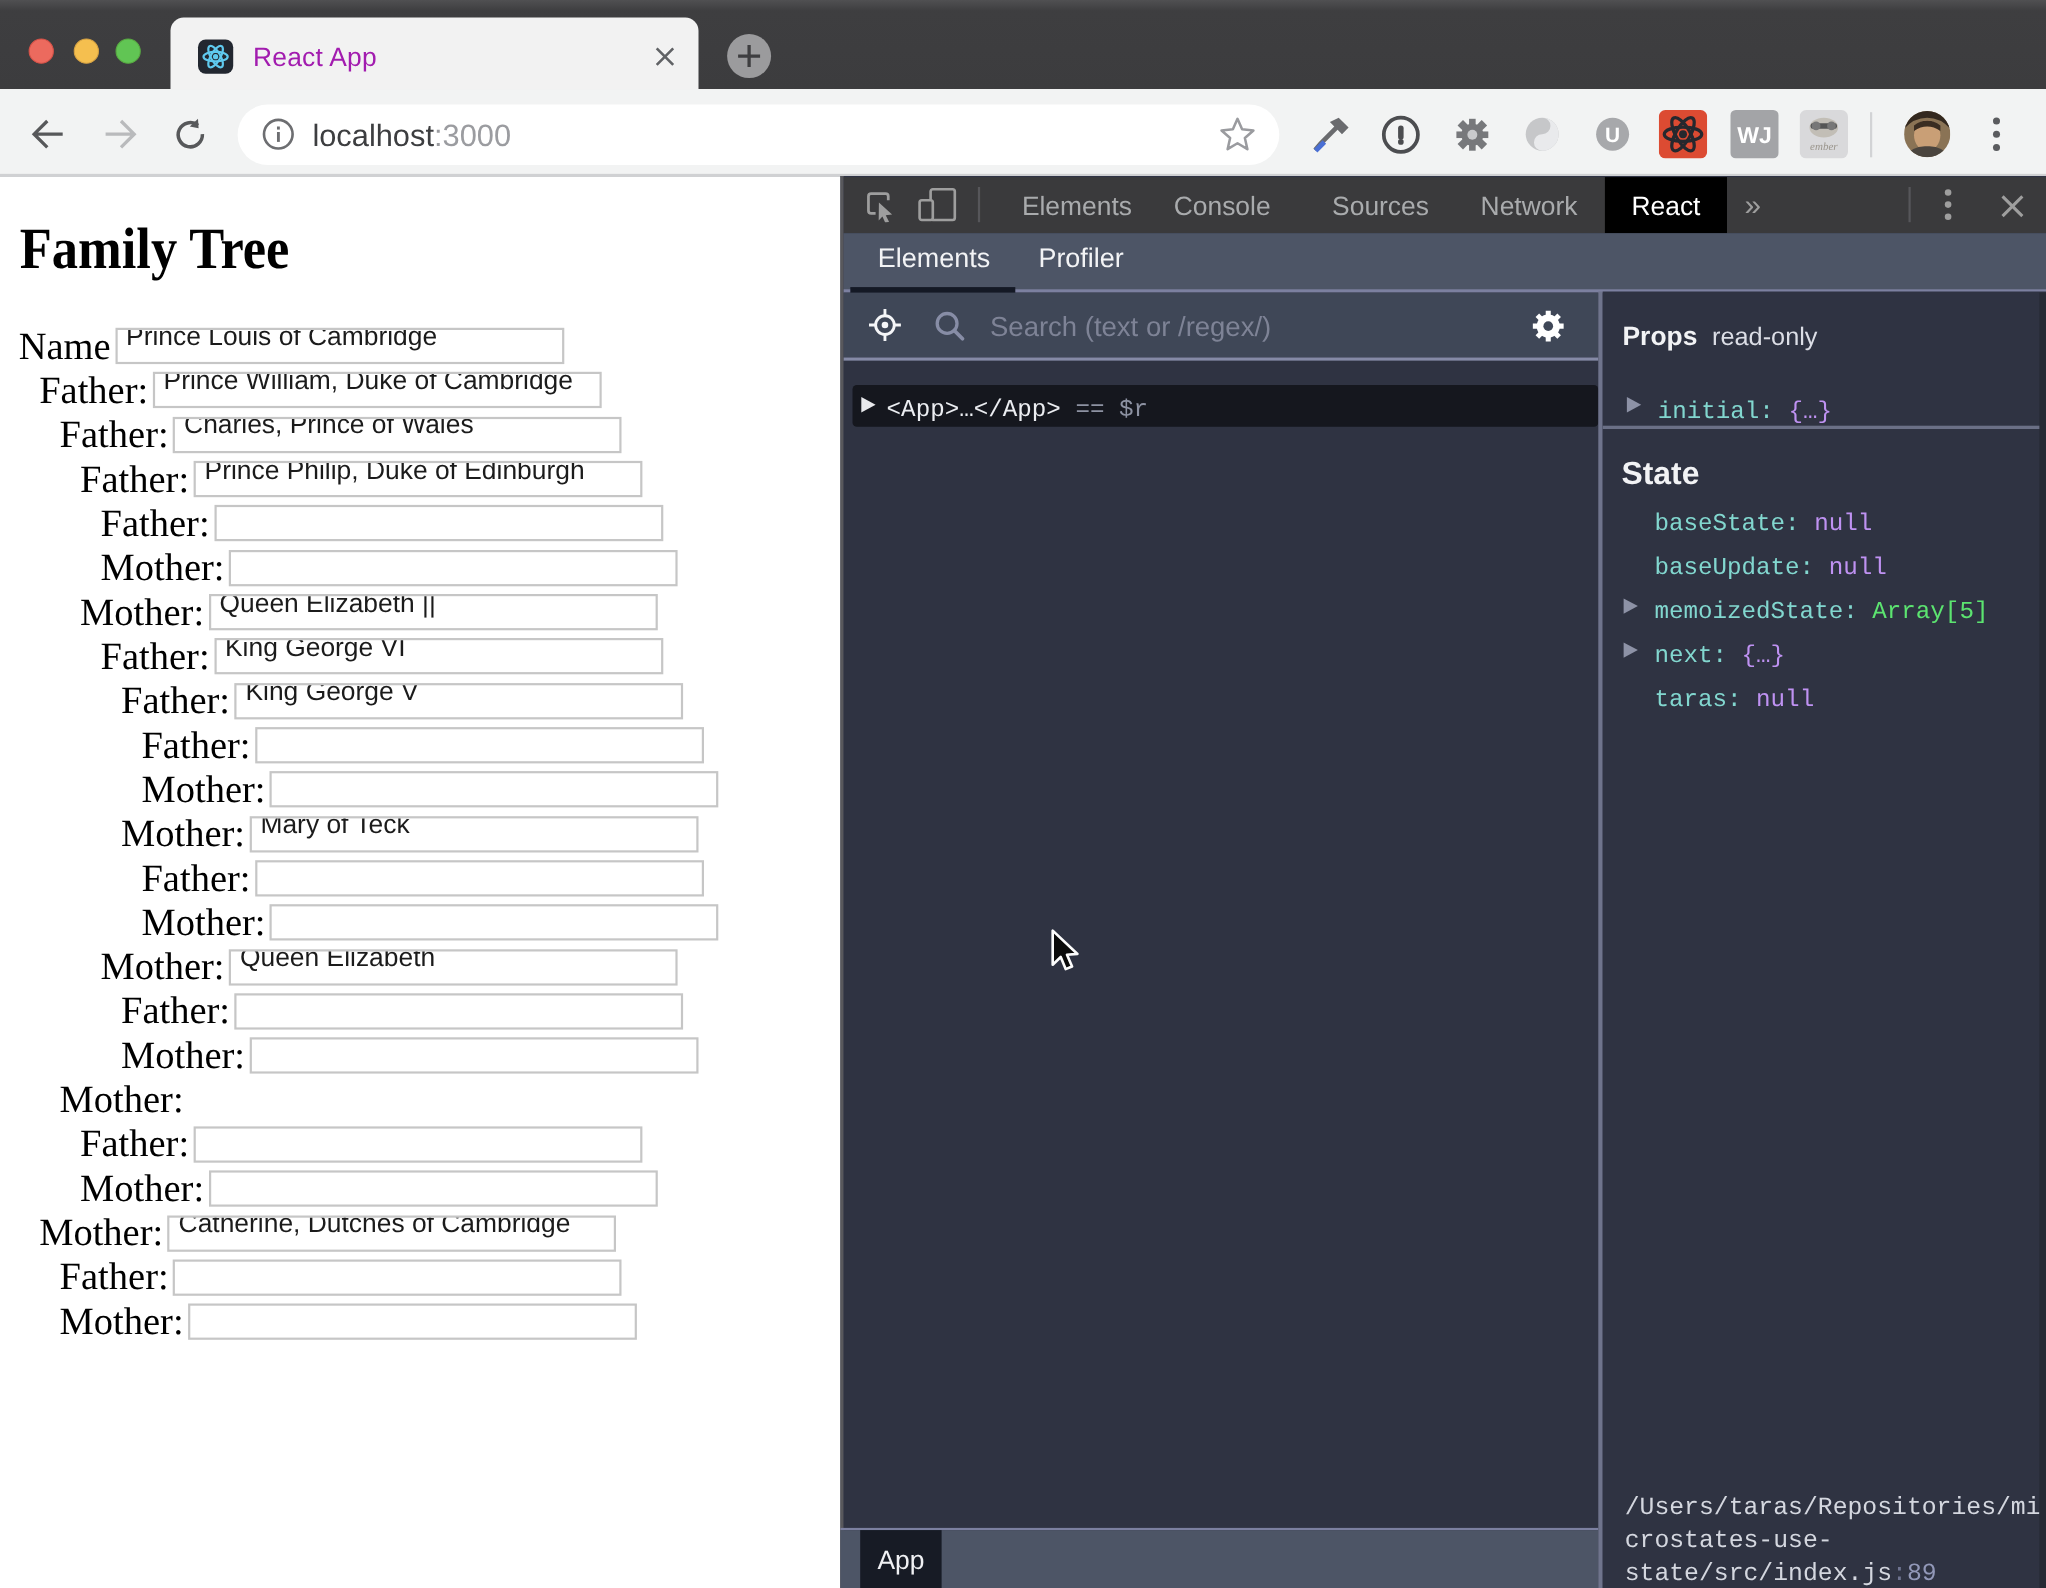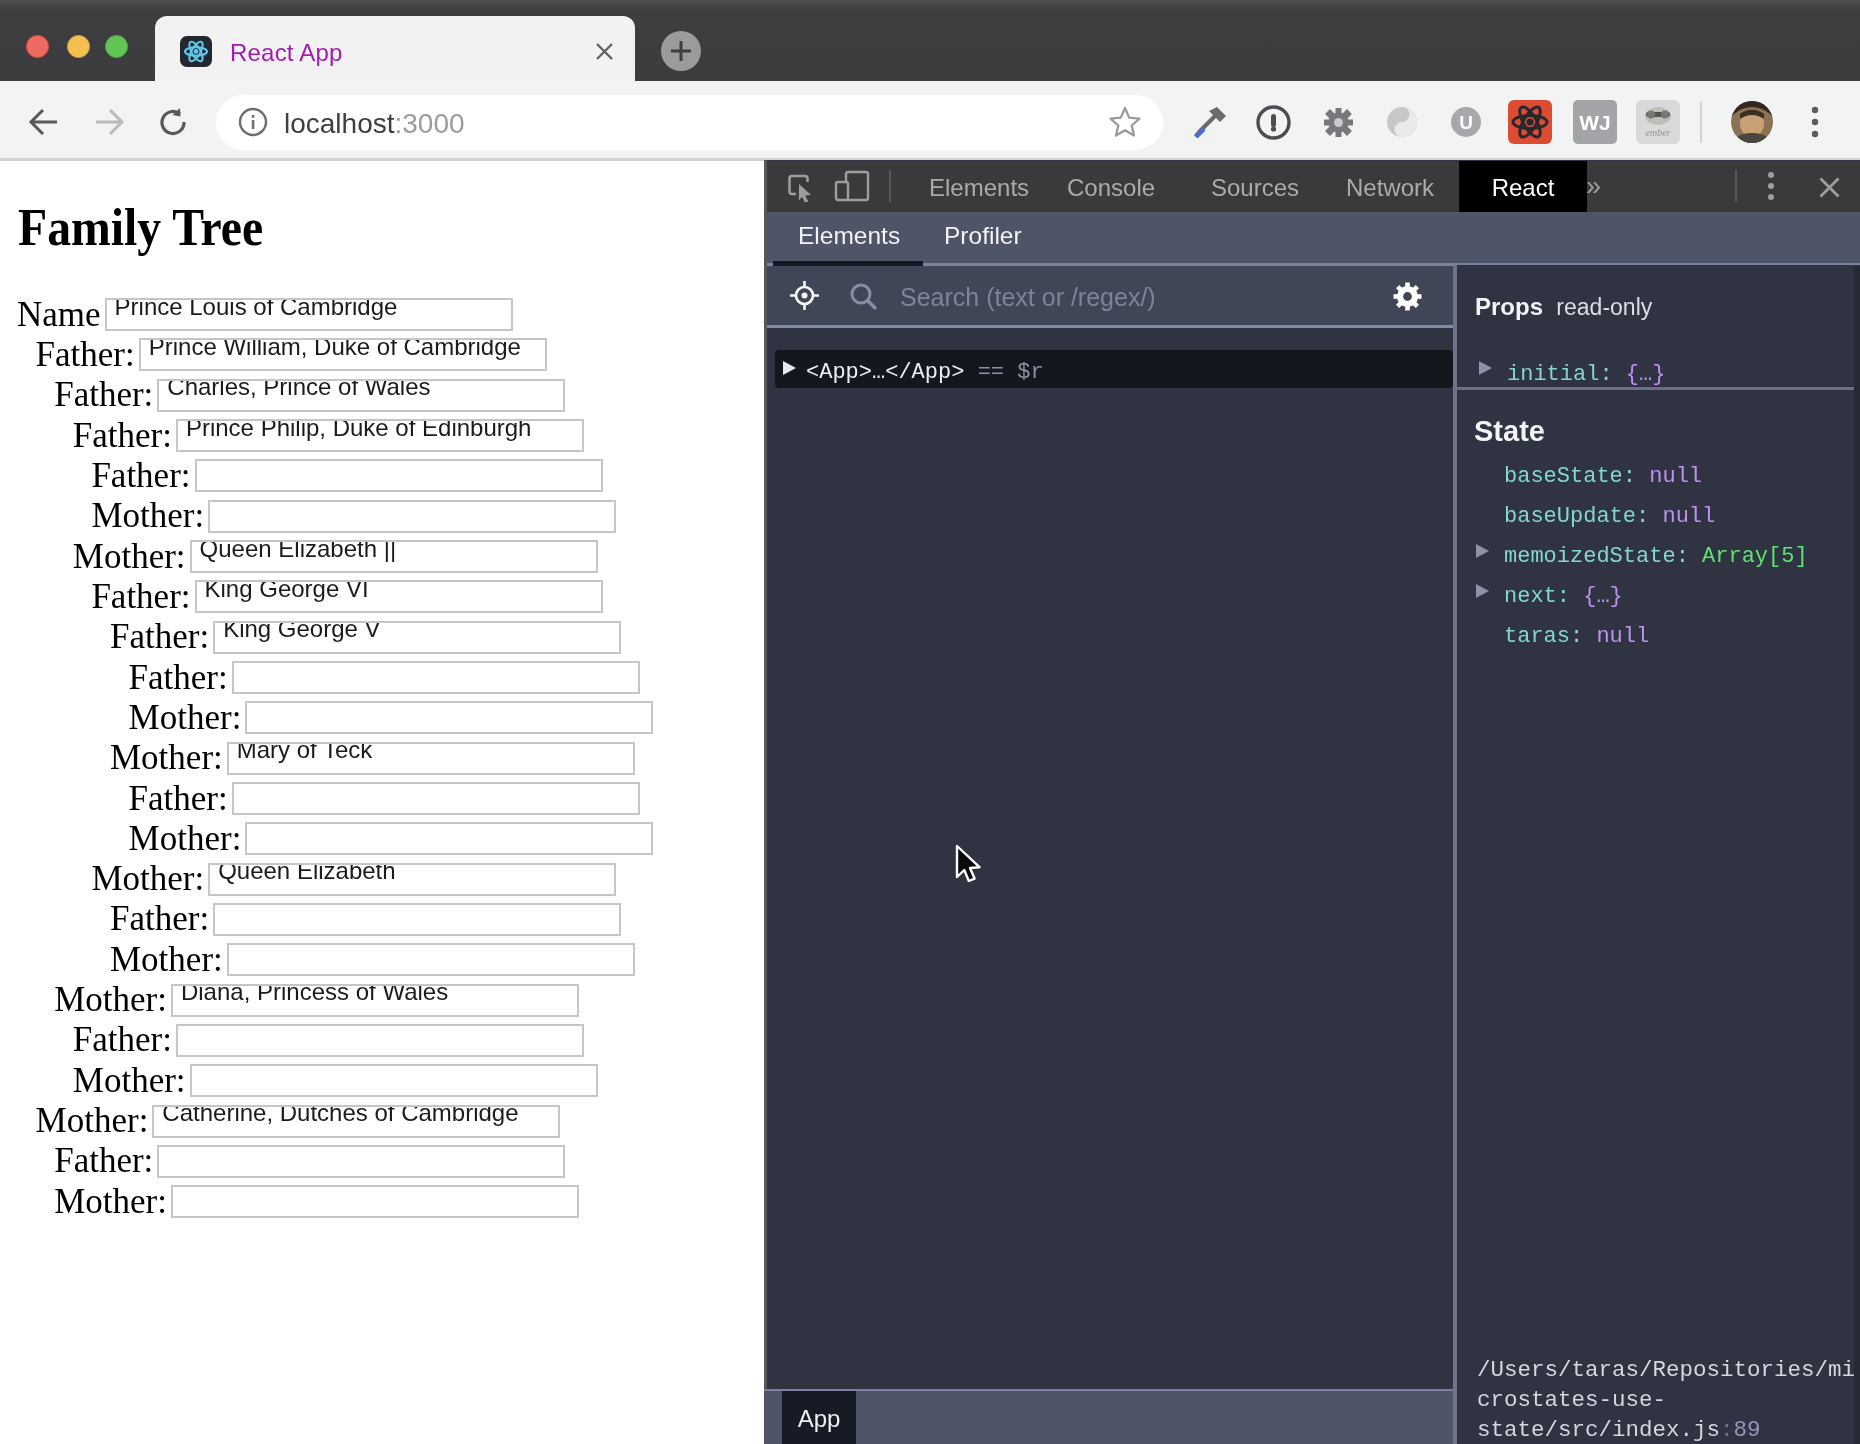--- a/index.html
+++ b/index.html
@@ -30,21 +30,21 @@
   font-family:Liberation Sans, sans-serif;font-size:24px;color:#1b1b1b;
   padding:0 0 16px 8px;outline:none;border-radius:0}
 
 #dt{position:absolute;left:764px;top:160px;width:1096px;height:1284px;background:#303446}
 #dtedge{position:absolute;left:764px;top:160px;width:3px;height:1284px;background:#58585c}
 .hatch{background-image:
   repeating-linear-gradient(45deg,rgba(16,18,26,.16) 0 1px,transparent 1px 4px),
   repeating-linear-gradient(-45deg,rgba(16,18,26,.16) 0 1px,transparent 1px 4px);}
 #dttoolbar{position:absolute;left:767px;top:161px;width:1093px;height:51px;background:#3a3a3c}
 .dttab{position:absolute;top:174px;font-size:24px;color:#a9abad}
-#reacttab{position:absolute;left:1459px;top:161px;width:128px;height:51px;background:#000}
+#reacttab{position:absolute;left:1459px;top:161px;width:111px;height:51px;background:#000}
 #reacttab span{position:absolute;left:50%;transform:translateX(-50%);top:13px;
   font-size:24px;color:#fff}
 #subtab{position:absolute;left:767px;top:212px;width:1093px;height:53px;background:#4d5566}
 .stt{position:absolute;top:222px;font-size:24.5px;color:#f2f3f5}
 #stline{position:absolute;left:767px;top:263px;width:1093px;height:3px;background:#7c80a0}
 #stunder{position:absolute;left:773px;top:261px;width:150px;height:7px;background:#141925}
 #search{position:absolute;left:767px;top:266px;width:686px;height:59px;background:#3f4757}
 #searchb{position:absolute;left:767px;top:325px;width:686px;height:3px;background:#858aa6}
 #ph{position:absolute;left:900px;top:283px;font-size:25px;color:#7e8396}
 #lpanel{position:absolute;left:767px;top:328px;width:686px;height:1061px;background:#2f3342}
@@ -261,21 +261,20 @@
 <div class="row" style="top:902.4px;left:110.0px">
     <span class="lb">Father:</span>
     <input class="inp" value="" style="">
   </div>
 <div class="row" style="top:942.8px;left:110.0px">
     <span class="lb">Mother:</span>
     <input class="inp" value="" style="">
   </div>
 <div class="row" style="top:983.1px;left:54.2px">
     <span class="lb">Mother:</span>
-    <input class="inp" value="Diana, Princess of Wales" style="">
   </div>
 <div class="row" style="top:1023.4px;left:72.8px">
     <span class="lb">Father:</span>
     <input class="inp" value="" style="">
   </div>
 <div class="row" style="top:1063.8px;left:72.8px">
     <span class="lb">Mother:</span>
     <input class="inp" value="" style="">
   </div>
 <div class="row" style="top:1104.1px;left:35.6px">

